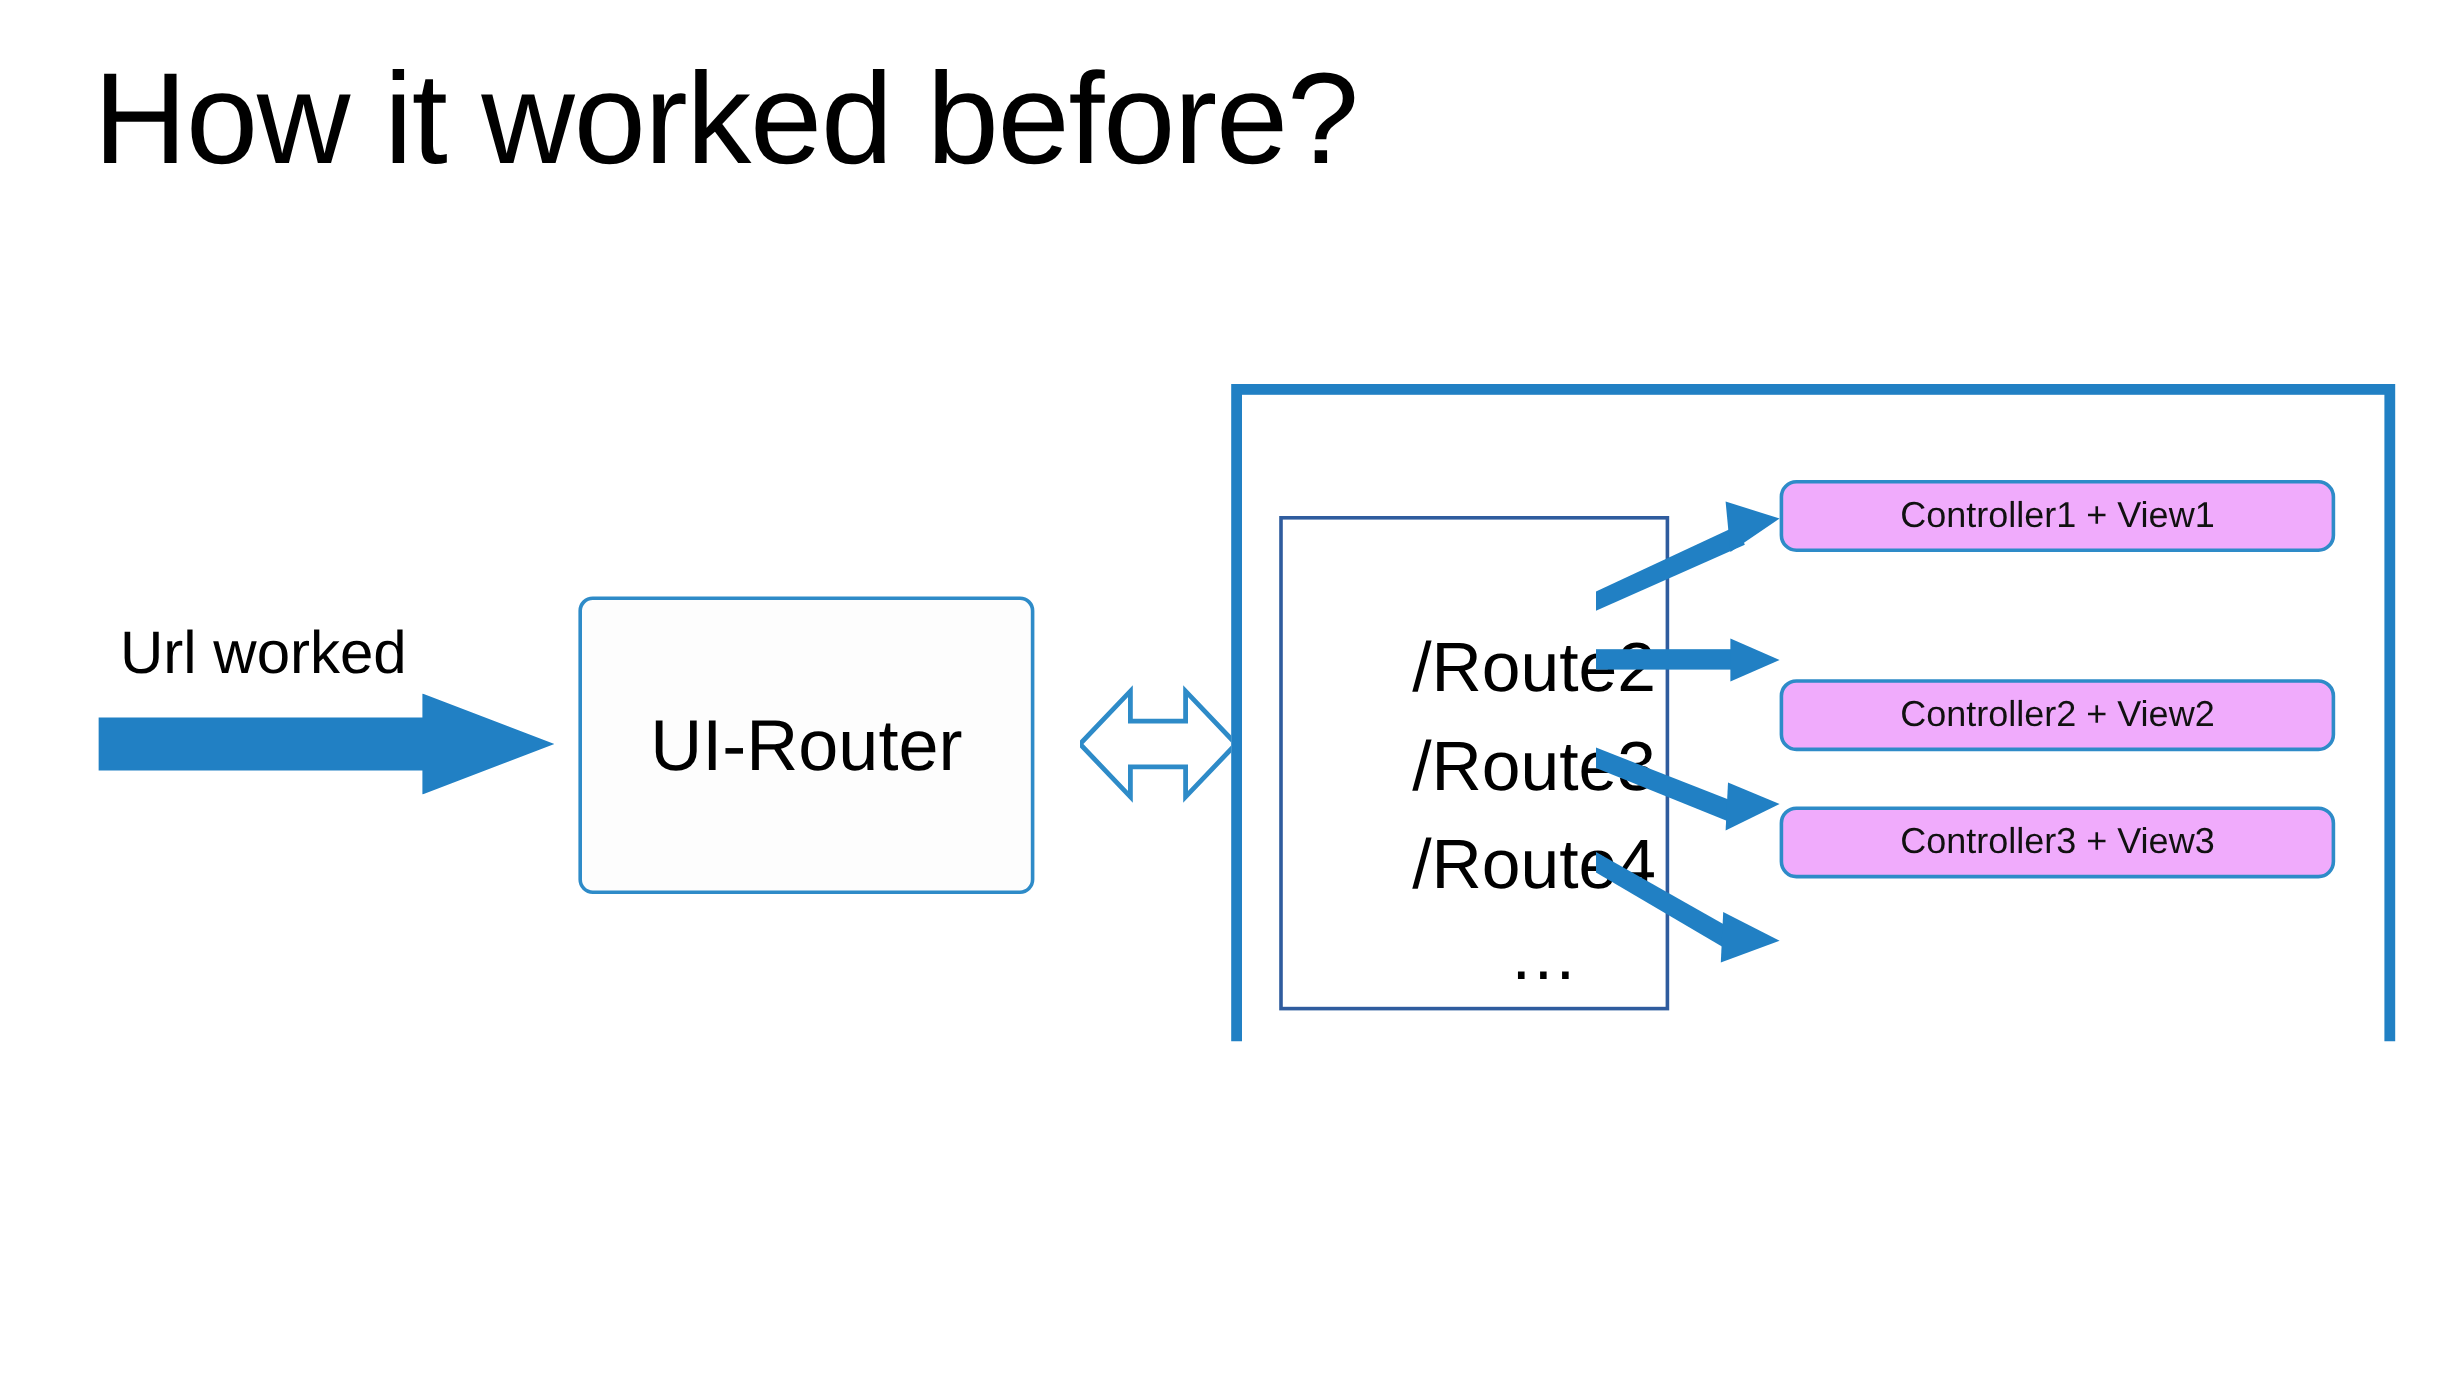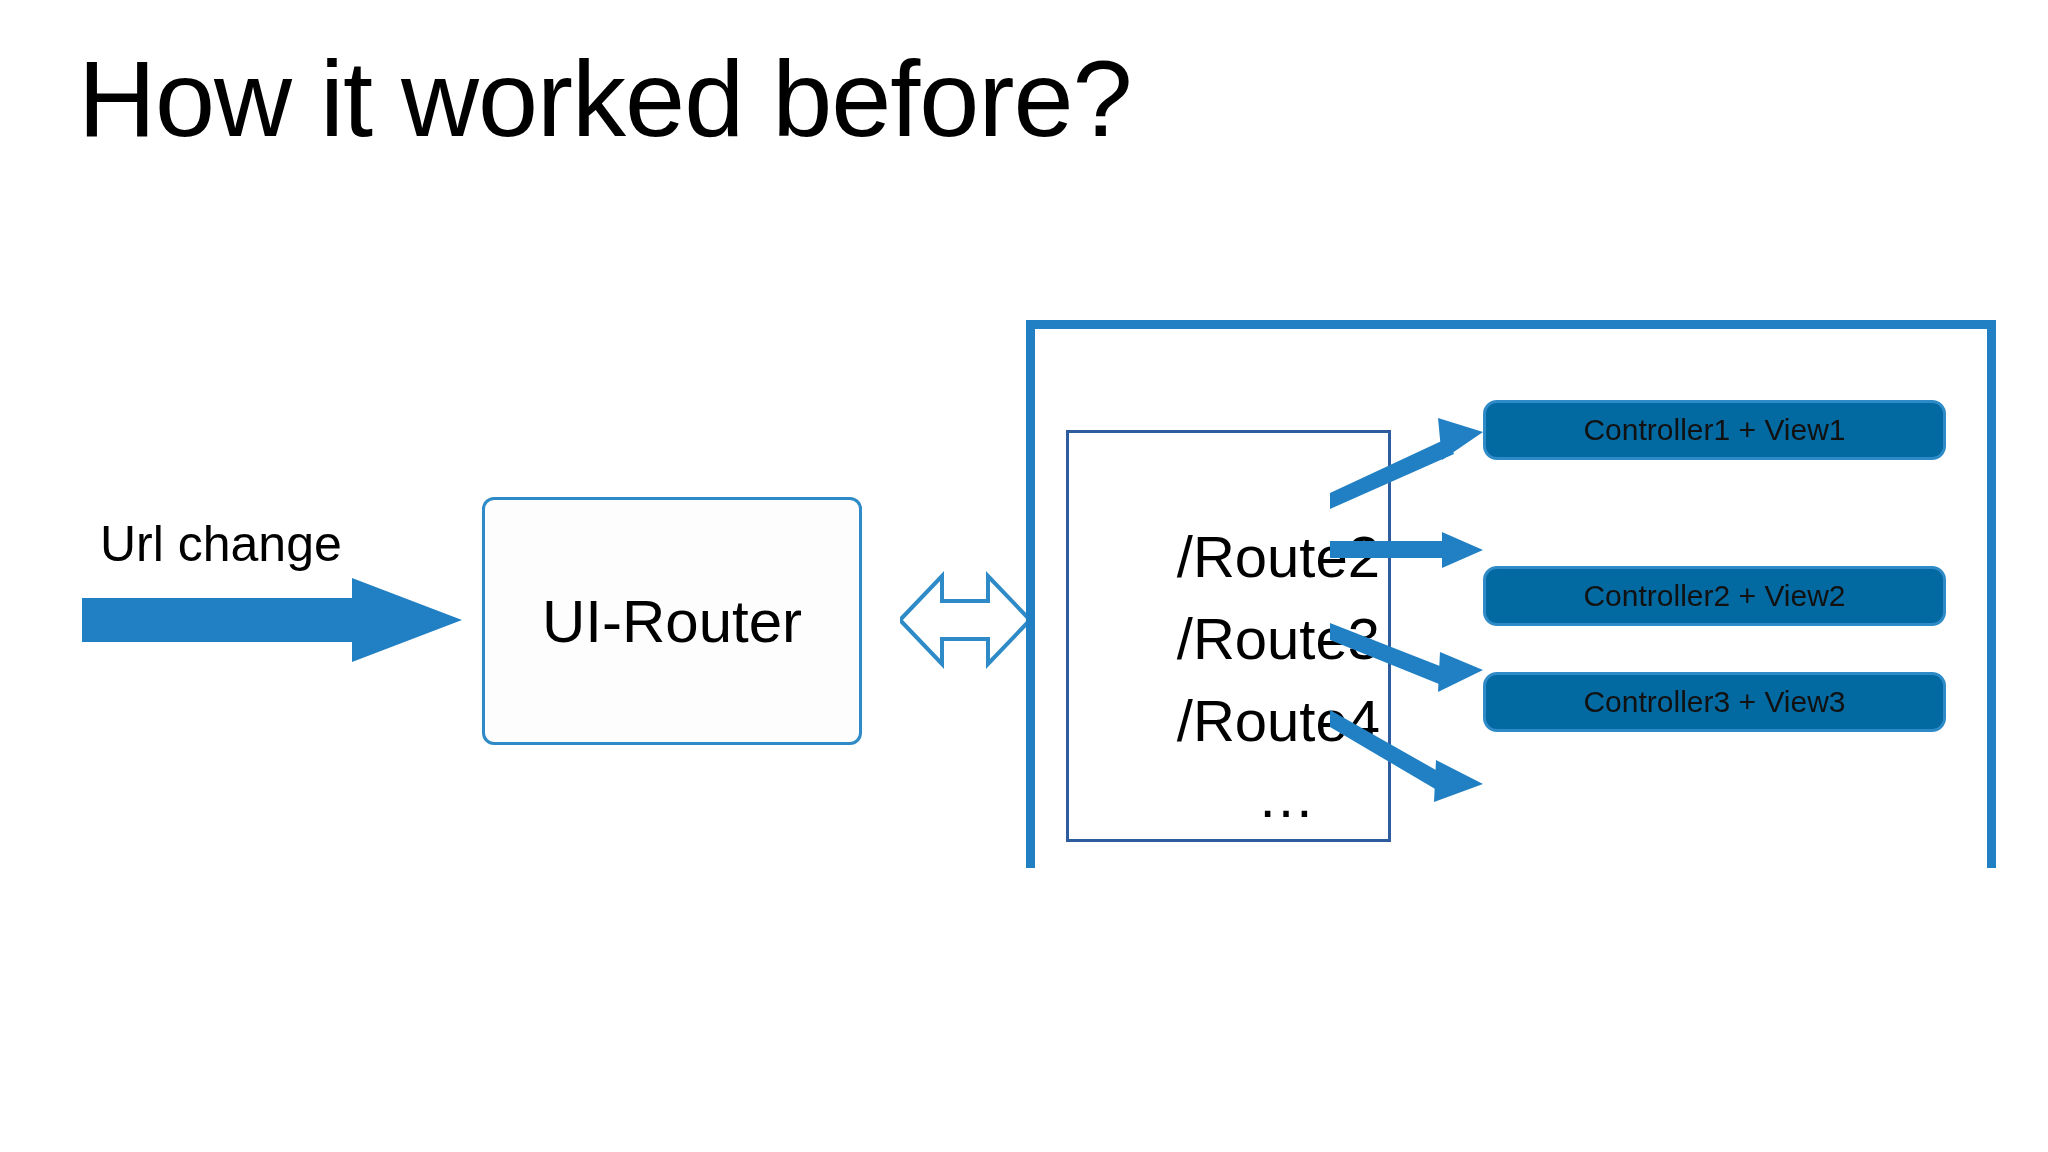--- a/index.html
+++ b/index.html
@@ -141,21 +141,21 @@
   }
 
   
   .controller-box {
     position: absolute;
     left: 1483px;
     width: 463px;
     height: 60px;
     border: 3px solid #2E8BC8;
     border-radius: 14px;
-    background: #0369a1;
+    background: #f0abfc;
     box-sizing: border-box;
     display: flex;
     align-items: center;
     justify-content: center;
   }
   .controller-box.c0 { top: 400px; }
   .controller-box.c1 { top: 518px; margin-top: 48px; }
   .controller-box.c2 { top: 672px; }
   .controller-box.c3 { top: 754px; }
   .controller-label {
@@ -201,21 +201,21 @@
     white-space: nowrap;
   }
 </style>
 </head>
 <body>
 
 <div id="slide">
 
   <div id="slide-title">How it worked before?</div>
 
-  <div id="url-change-label">Url change</div>
+  <div id="url-change-label">Url worked</div>
 
   <svg id="url-change-arrow" viewBox="0 0 380 84">
     <polygon points="0,20 270,20 270,0 380,42 270,84 270,64 0,64" fill="#2180C4"></polygon>
   </svg>
 
   <div id="ui-router-box">
     <span id="ui-router-label">UI-Router</span>
   </div>
 
   <svg id="bidir-arrow" viewBox="0 0 130 105">

